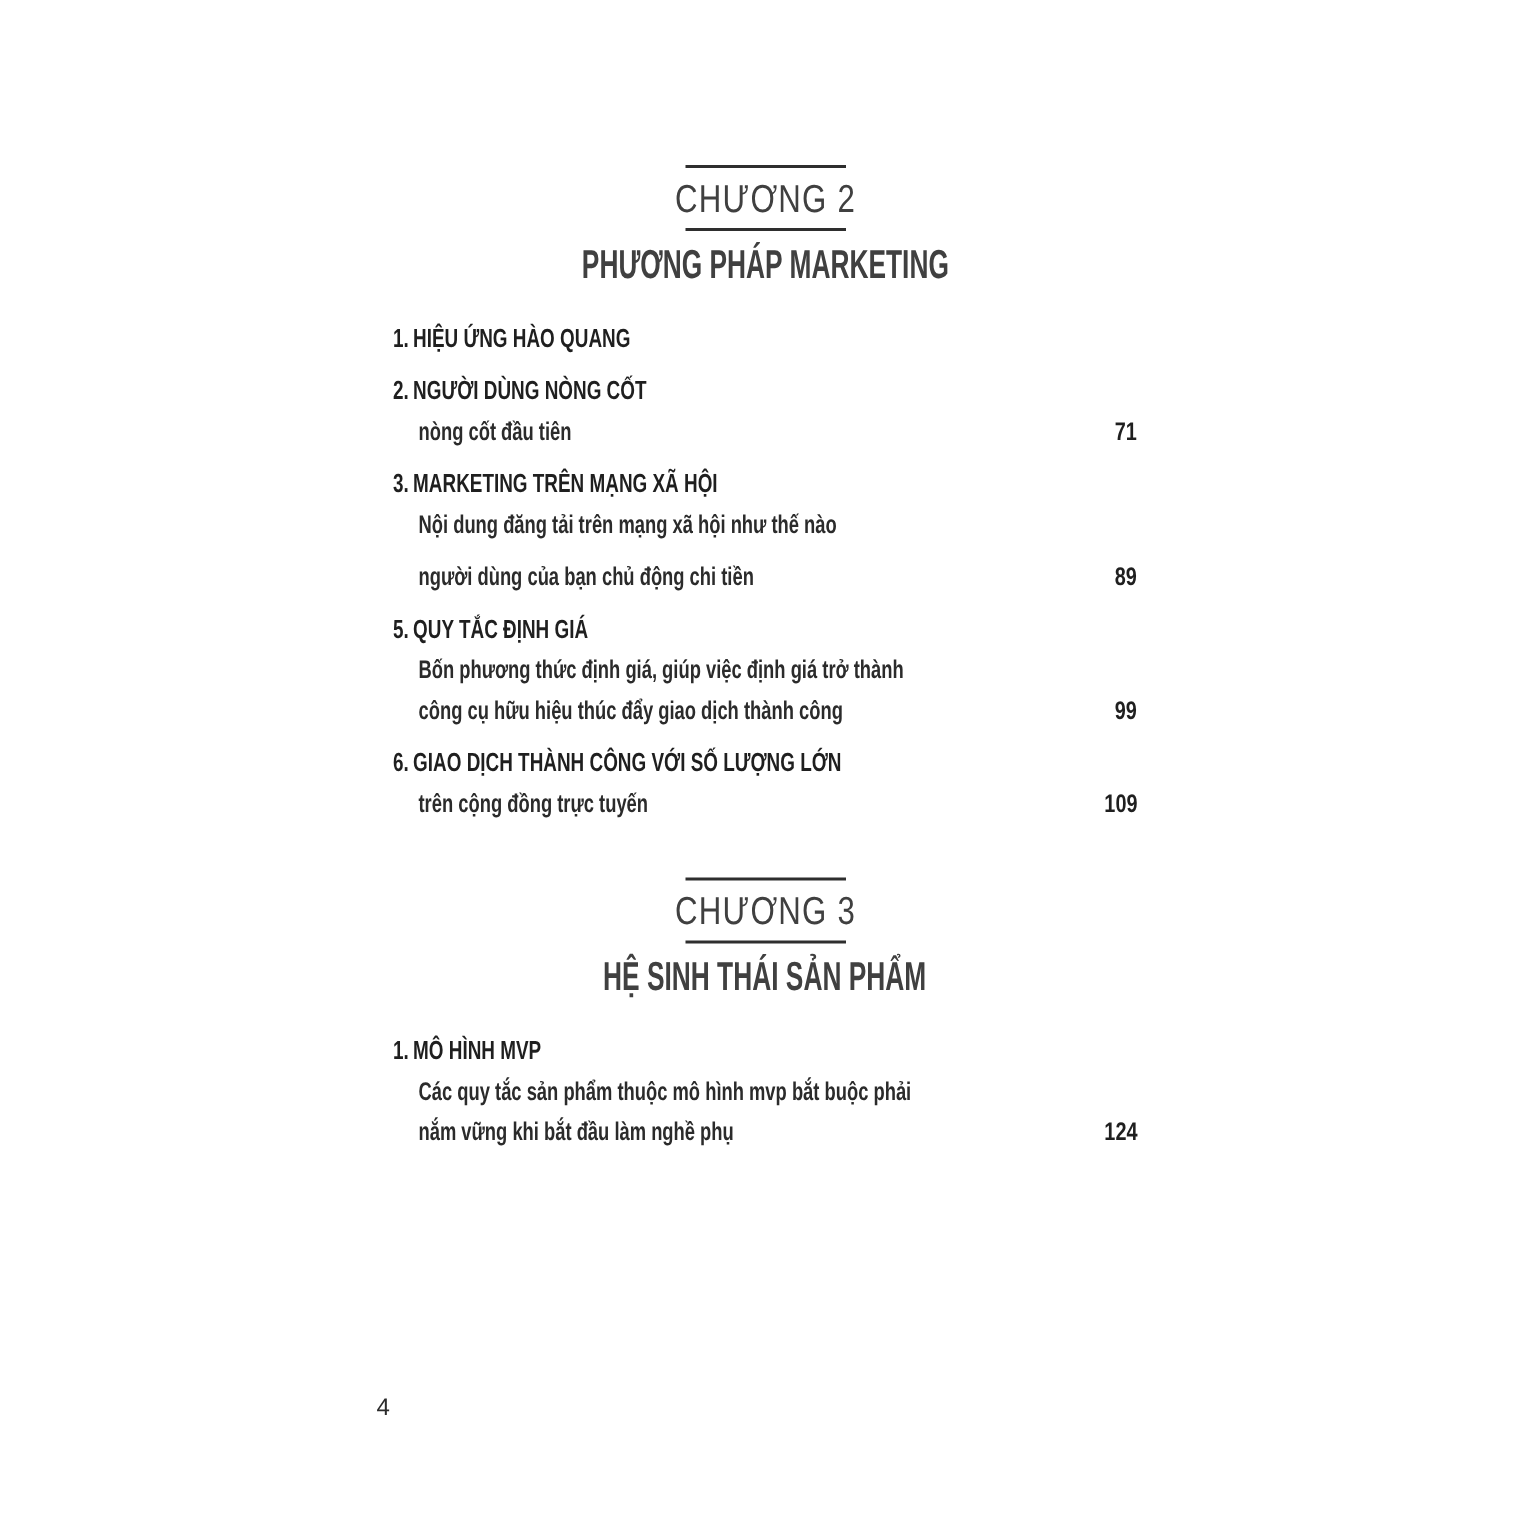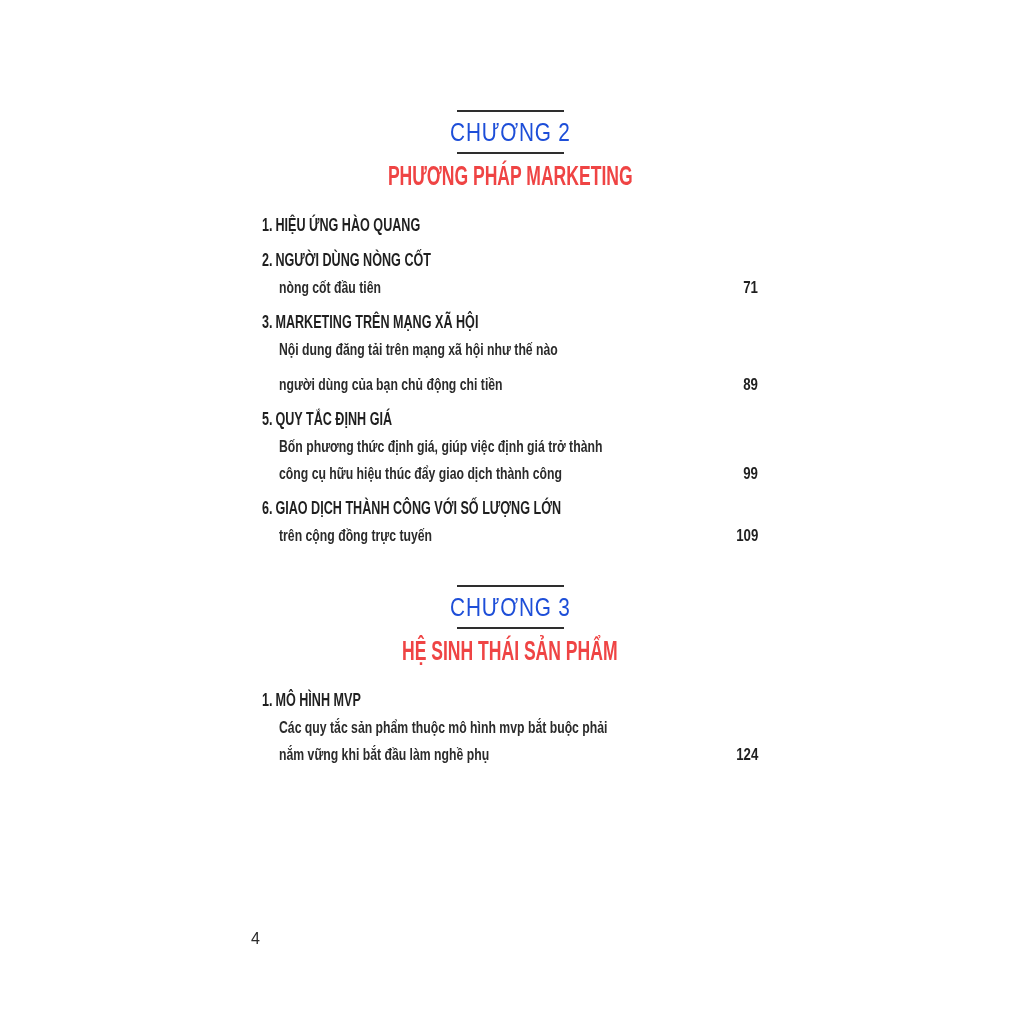--- a/index.html
+++ b/index.html
@@ -23,35 +23,35 @@
   .rule {
     width: 107px; height: 2px;
     background: #2e2e2e;
     margin: 0 auto;
     border: none;
   }
   .chap-label {
     line-height: 40px;
     font-size: 26px;
     font-weight: 400;
-    color: #1d4ed8;
+    color: #404040;
     letter-spacing: 1px;
   }
   .chap-label .sq {
     display: inline-block;
     transform: scaleX(0.80);
     transform-origin: 50% 50%;
     white-space: nowrap;
   }
   .chap-title {
     margin-top: 6px;
     line-height: 32px;
     font-size: 27px;
     font-weight: 700;
-    color: #ef4444;
+    color: #404040;
   }
   .chap-title .sq {
     display: inline-block;
     transform: scaleX(0.65);
     transform-origin: 50% 50%;
     white-space: nowrap;
   }
   
   .entries { margin-top: 20px; }
   .entry { margin-bottom: 8px; }

